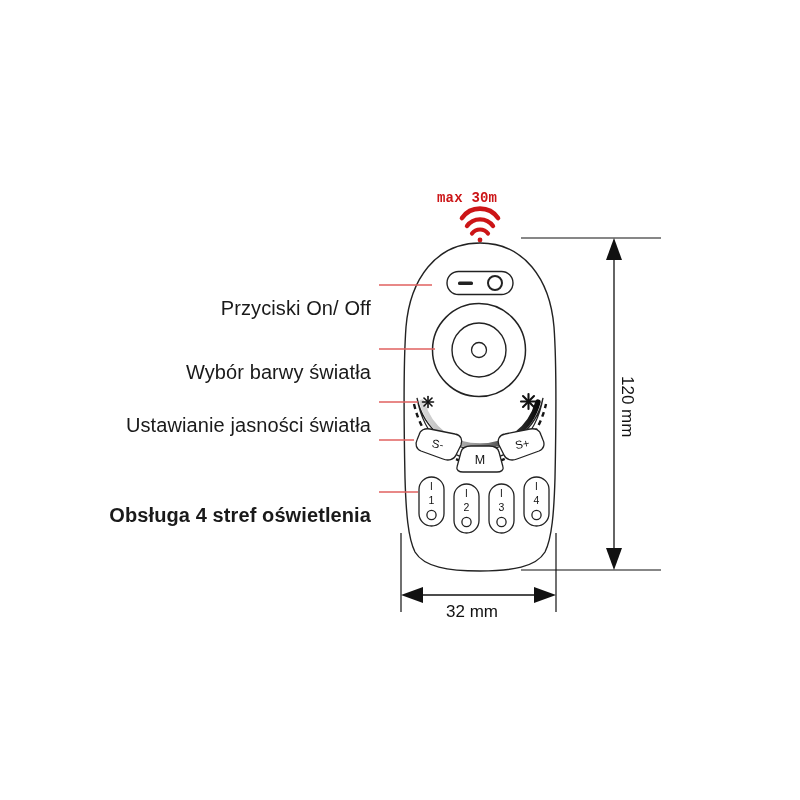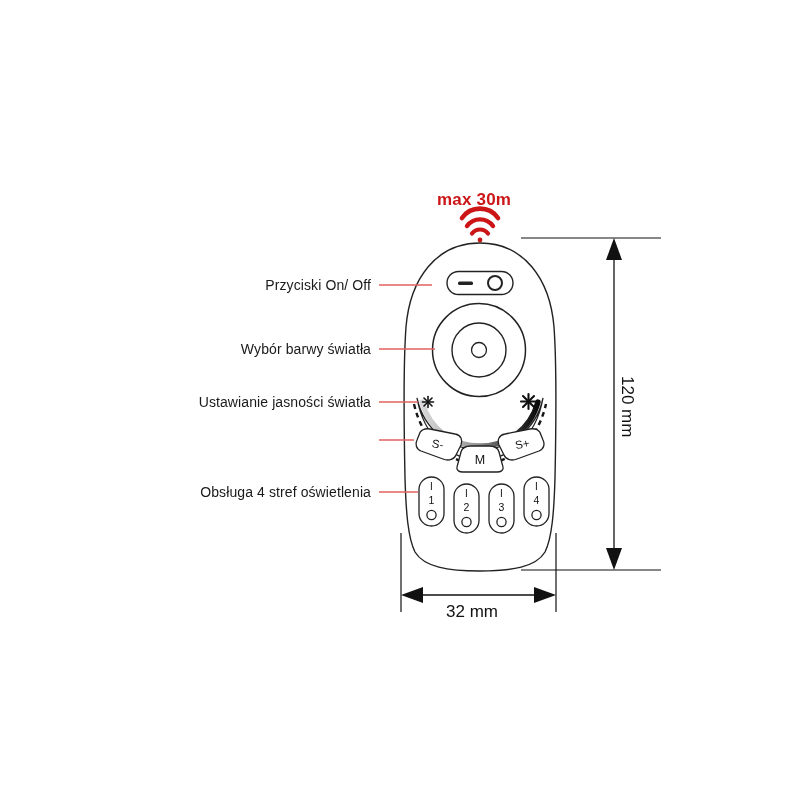--- a/index.html
+++ b/index.html
@@ -18,30 +18,31 @@
   #diagram-svg {
     position: absolute;
     left: 0;
     top: 0;
     width: 800px;
     height: 800px;
   }
   .callout-label {
     position: absolute;
     font-family: "Liberation Sans", sans-serif;
-    font-size: 14px;
+    font-size: 20px;
     color: #1a1a1a;
     white-space: nowrap;
     text-align: right;
     letter-spacing: 0.1px;
+    margin-top: 20px;
   }
   .range-text {
     position: absolute;
-    font-family: Liberation Sans, sans-serif;
-    font-size: 17px;
+    font-family: Liberation Mono, monospace;
+    font-size: 14px;
     font-weight: bold;
     color: #cc1517;
     white-space: nowrap;
     letter-spacing: 0.2px;
   }
   .dim-text {
     position: absolute;
     font-family: "Liberation Sans", sans-serif;
     font-size: 17px;
     color: #111111;
@@ -205,19 +206,19 @@
 
   <div class="range-text" style="left:437px; top:190px;">max 30m</div>
 
   <div class="callout-label" style="right:429px; top:277px;">Przyciski On/ Off</div>
 
   <div class="callout-label" style="right:429px; top:341px;">Wybór barwy światła</div>
 
   <div class="callout-label" style="right:429px; top:394px;">Ustawianie jasności światła</div>
 
 
-  <div class="callout-label" style="right:429px; top:484px;">Obsługa 4 stref oświetlenia</div>
+  <div class="callout-label" style="right:429px; top:484px;font-weight:bold;">Obsługa 4 stref oświetlenia</div>
 
   <div class="dim-text vertical" style="left:637px; top:376px;">120 mm</div>
 
   <div class="dim-text" style="left:446px; top:602px;">32 mm</div>
 
 </div>
 
 </body></html>

